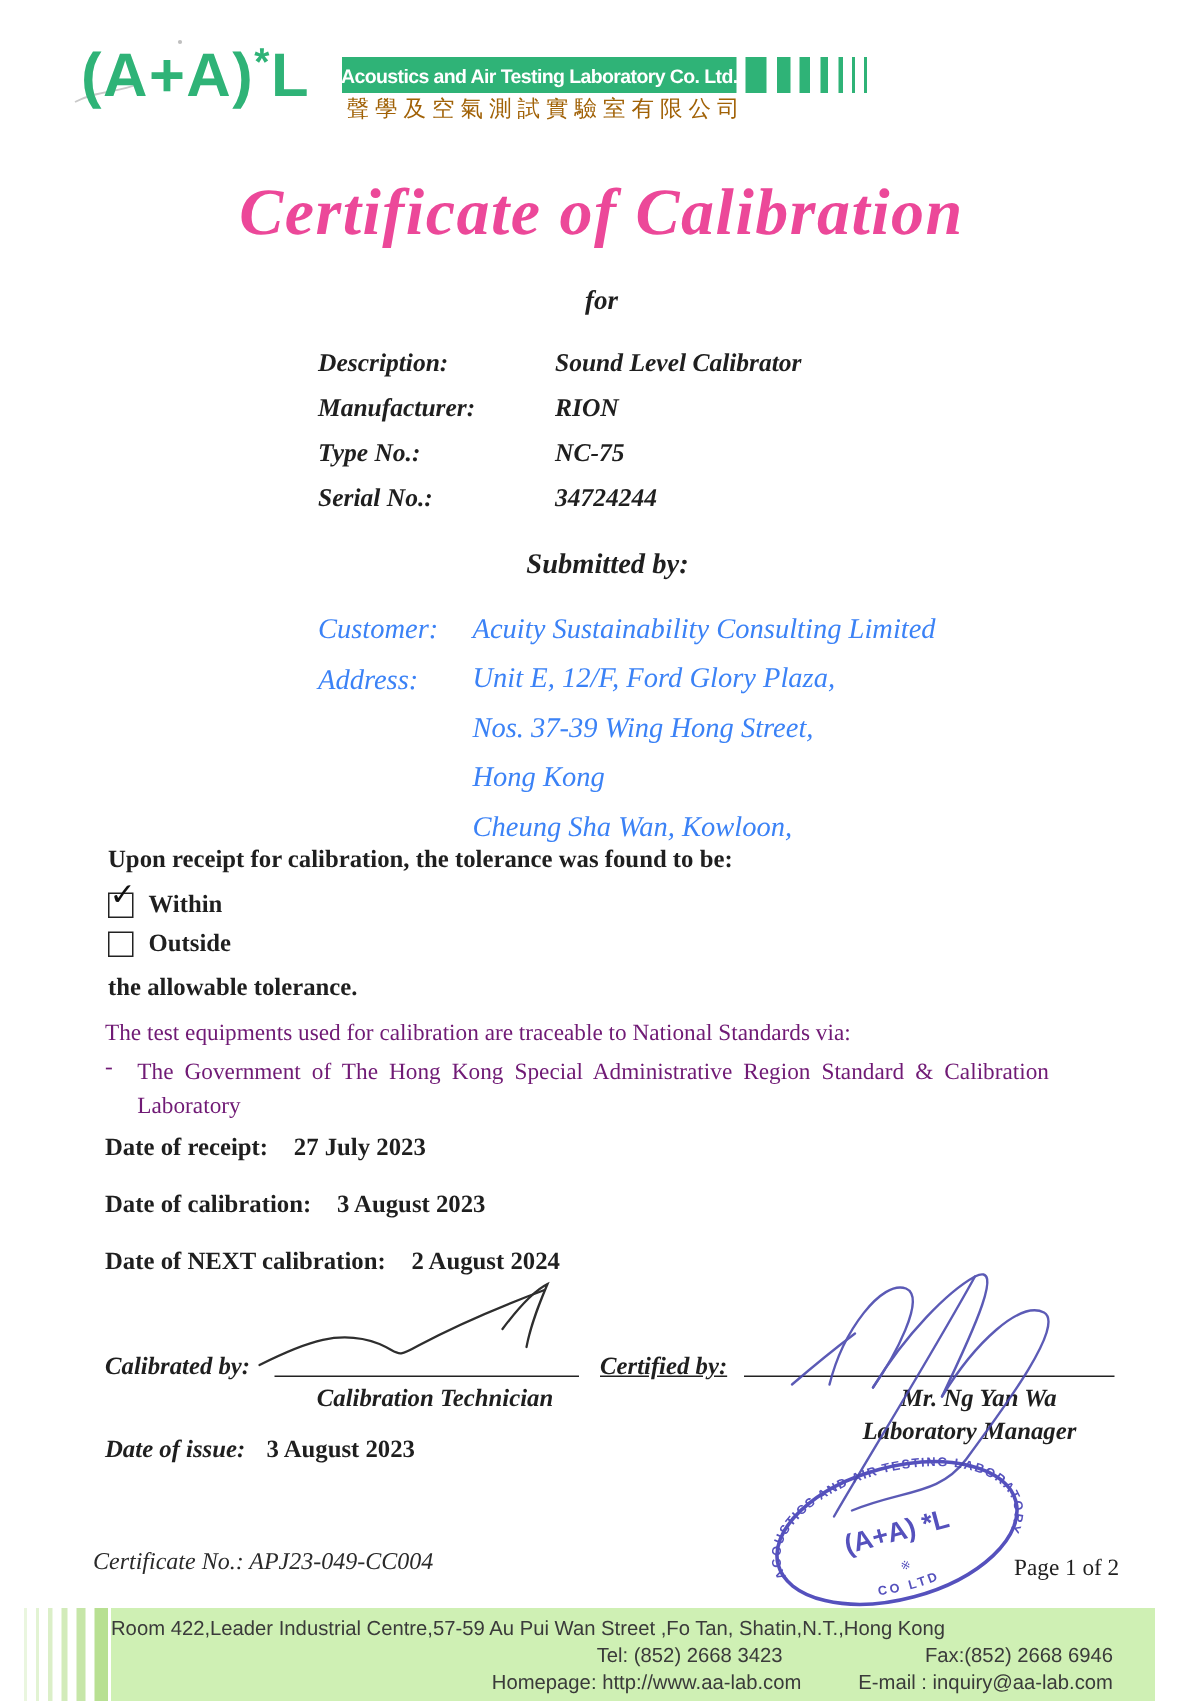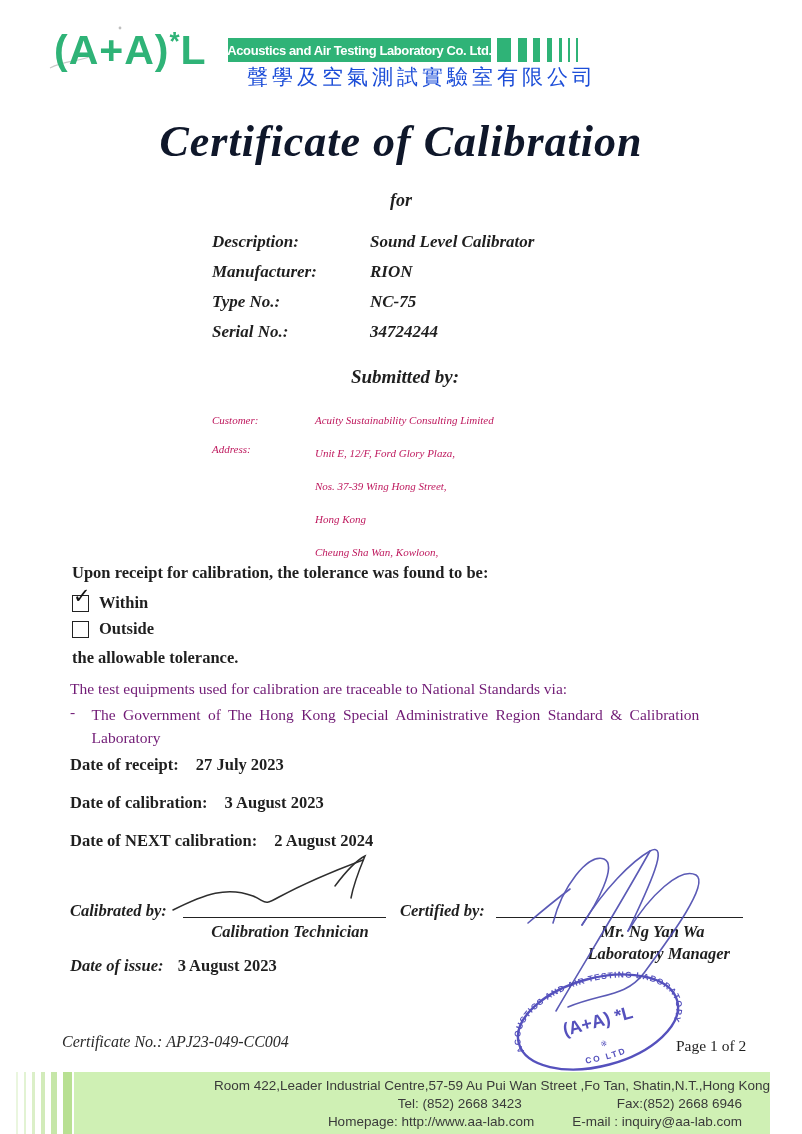--- a/index.html
+++ b/index.html
@@ -24,56 +24,56 @@
     position: absolute; left: 228px; top: 38px;
     width: 263px; height: 24px;
     background: #2fb377;
     color: #ffffff;
     font-family: "Liberation Sans", sans-serif;
     font-weight: bold; font-size: 13px; letter-spacing: -0.4px;
     display: flex; align-items: center; justify-content: center;
     white-space: nowrap;
   }
   .cn-name {
-    position: absolute; left: 247px; top: 63px;
-    color: #1d4ed8; font-size: 21px; letter-spacing: 4px;
+    position: absolute; left: 231px; top: 63px;
+    color: #a16207; font-size: 15px; letter-spacing: 4px;
     font-family: "Liberation Sans", sans-serif;
   }
   .bars { position: absolute; left: 497px; top: 38px; height: 24px; display: flex; align-items: stretch; }
   .bars div { background: #2fb377; }
   .b1 { width: 14px; margin-right: 7px; }
   .b2 { width: 9px;  margin-right: 6px; }
   .b3 { width: 7px;  margin-right: 7px; }
   .b4 { width: 5px;  margin-right: 7px; }
   .b5 { width: 3px;  margin-right: 6px; }
   .b6 { width: 2px;  margin-right: 6px; }
   .b7 { width: 2px; }
   .pencil { position: absolute; left: 30px; top: 10px; }
 
   
   .title {
     position: absolute; left: 0; top: 116px; width: 100%;
     text-align: center; font-size: 44px; font-weight: bold; font-style: italic;
-    color: #0f172a; letter-spacing: 1px;
+    color: #ec4899; letter-spacing: 1px;
   }
   .for {
     position: absolute; left: 0; top: 190px; width: 100%;
     text-align: center; font-size: 18px; font-weight: bold; font-style: italic;
   }
 
   
   .inst { position: absolute; left: 212px; top: 233px; font-size: 17px; font-weight: bold; font-style: italic; }
   .inst .row { display: flex; margin-bottom: 13px; line-height: 17px; }
   .inst .lbl { width: 158px; }
   
   .submitted-heading {
     position: absolute; left: 0; top: 366px; width: 810px;
     text-align: center; font-size: 19px; font-weight: bold; font-style: italic;
   }
-  .cust { position: absolute; left: 212px; top: 410px; font-size: 11px; font-style: italic; color: #be185d; }
+  .cust { position: absolute; left: 212px; top: 410px; font-size: 19px; font-style: italic; color: #3b82f6; }
   .cust .row { display: flex; }
   .cust .lbl { width: 103px; }
   .cust .addr-lines div { margin-bottom: 13px; line-height: 20px; }
   .cust .c-row { margin-bottom: 13px; line-height: 20px; }
 
   
   .tol-intro { position: absolute; left: 72px; top: 563px; font-size: 16.5px; font-weight: bold; }
   .opt { position: absolute; left: 72px; display: flex; align-items: center; }
   .opt-1 { top: 593px; }
   .opt-2 { top: 619px; }
@@ -99,28 +99,28 @@
   
   .daterow { position: absolute; left: 70px; font-size: 16.5px; font-weight: bold; }
   .daterow span + span { margin-left: 13px; }
   .d-receipt { top: 755px; }
   .d-cal { top: 793px; }
   .d-next { top: 831px; }
 
   
   .sig-label { position: absolute; font-size: 16.5px; font-weight: bold; font-style: italic; }
   .cal-by { left: 70px; top: 901px; }
-  .cert-by { left: 400px; top: 901px; }
+  .cert-by { left: 400px; top: 901px; text-decoration: underline; }
   .sig-line { position: absolute; border-bottom: 1.6px solid #222; }
   .line-cal { left: 183px; top: 917px; width: 203px; }
   .line-cert { left: 496px; top: 917px; width: 247px; }
   .sig-title { position: absolute; font-size: 16.5px; font-weight: bold; font-style: italic; }
   .t-cal { left: 200px; top: 922px; width: 180px; text-align: center; }
   .t-name { left: 590px; top: 922px; width: 125px; text-align: center; }
-  .t-mgr { left: 575px; top: 944px; width: 155px; text-align: right; }
+  .t-mgr { left: 575px; top: 944px; width: 155px; text-align: left; }
   .d-issue { position: absolute; left: 70px; top: 956px; font-size: 16.5px; font-weight: bold; }
   .d-issue .il { font-style: italic; margin-right: 10px; }
   .sig-svg { position: absolute; }
   .svg-cal { left: 165px; top: 852px; }
   .svg-cert { left: 498px; top: 843px; z-index: 3; }
 
   
   .stamp { position: absolute; left: 503px; top: 963px; z-index: 2; }
 
   
@@ -139,21 +139,21 @@
   .s4 { width: 4px; background: rgba(160,214,110,.48); margin-right: 6px; }
   .s5 { width: 6px; background: rgba(160,214,110,.60); margin-right: 6px; }
   .s6 { width: 9px; background: rgba(160,214,110,.75); margin-right: 5px; }
   .f-box {
     position: absolute; left: 74px; top: 1072px; width: 696px; height: 62px;
     background: #cff0b4;
     font-family: "Liberation Sans", sans-serif;
     font-size: 13.5px; color: #3a3a3a;
     padding-top: 5px; line-height: 18px;
   }
-  .f-box .l1 { text-align: right; }
+  .f-box .l1 { text-align: left; }
   .f-box .l2 { display: flex; justify-content: flex-end; padding-right: 28px; }
   .f-box .l2 span + span { margin-left: 95px; }
   .f-box .l3 { display: flex; justify-content: flex-end; padding-right: 28px; }
   .f-box .l3 span + span { margin-left: 38px; }
 </style>
 </head>
 <body>
 
 <div class="page">
 

